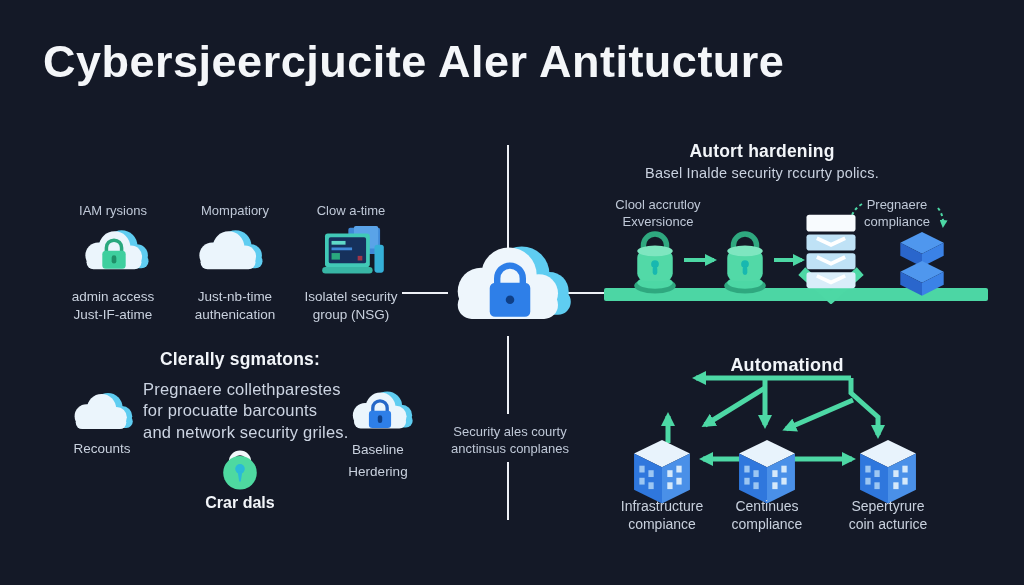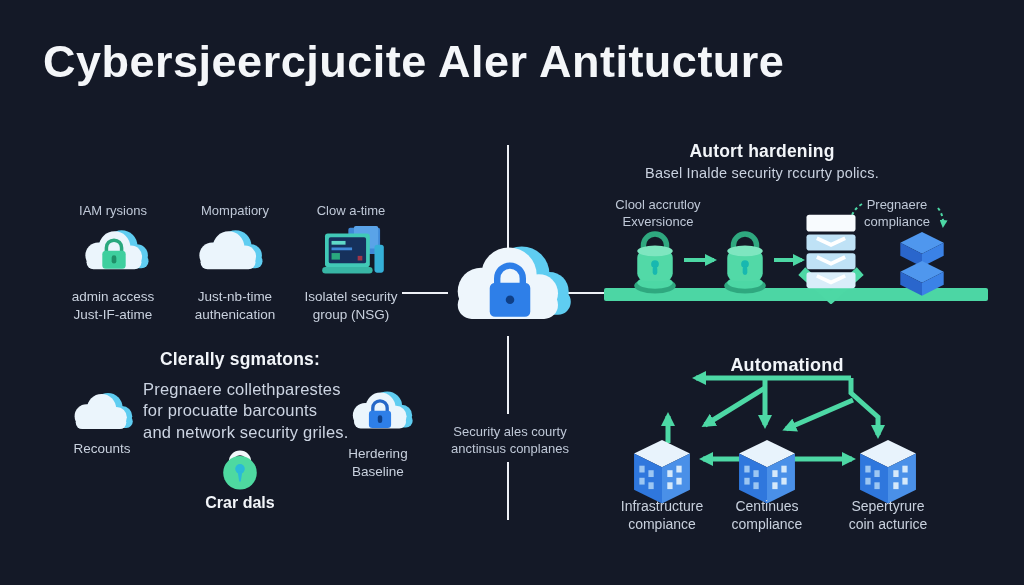--- a/index.html
+++ b/index.html
@@ -254,22 +254,22 @@
           <circle cx="66" cy="38" r="27"></circle>
           <circle cx="94" cy="54" r="19"></circle>
           <rect x="18" y="52" width="94" height="24" rx="12"></rect>
         </g>
       <path d="M52 46 v-7 a13 13 0 0 1 26 0 v7" stroke="#2668c8" stroke-width="6" fill="none"></path>
       <rect x="45" y="44" width="40" height="31" rx="6" fill="#2e7fe8"></rect>
       <rect x="61" y="52" width="8" height="14" rx="4" fill="#0f3f86"></rect>
     </svg>
   </div>
   <div class="abs cap" style="left:308px;top:441px;width:140px;">
+    <span style="display:block">Baseline</span>
     <span style="display:block;margin-top:4px">Herdering</span>
-    <span style="display:block">Baseline</span>
   </div>
 
   <div class="abs" style="left:216px;top:444px;">
     <svg width="48" height="48" viewBox="0 0 60 60">
       <path d="M19 22 a11 11 0 0 1 22 0 v4" stroke="#f2f7fb" stroke-width="6" fill="none" stroke-linecap="round"></path>
       <circle cx="30" cy="36" r="21" fill="#4ed9a0"></circle>
       <circle cx="30" cy="31" r="6" fill="#2ab9d8"></circle>
       <polygon points="27,34 33,34 31,47 29,47" fill="#2ab9d8"></polygon>
     </svg>
   </div>

